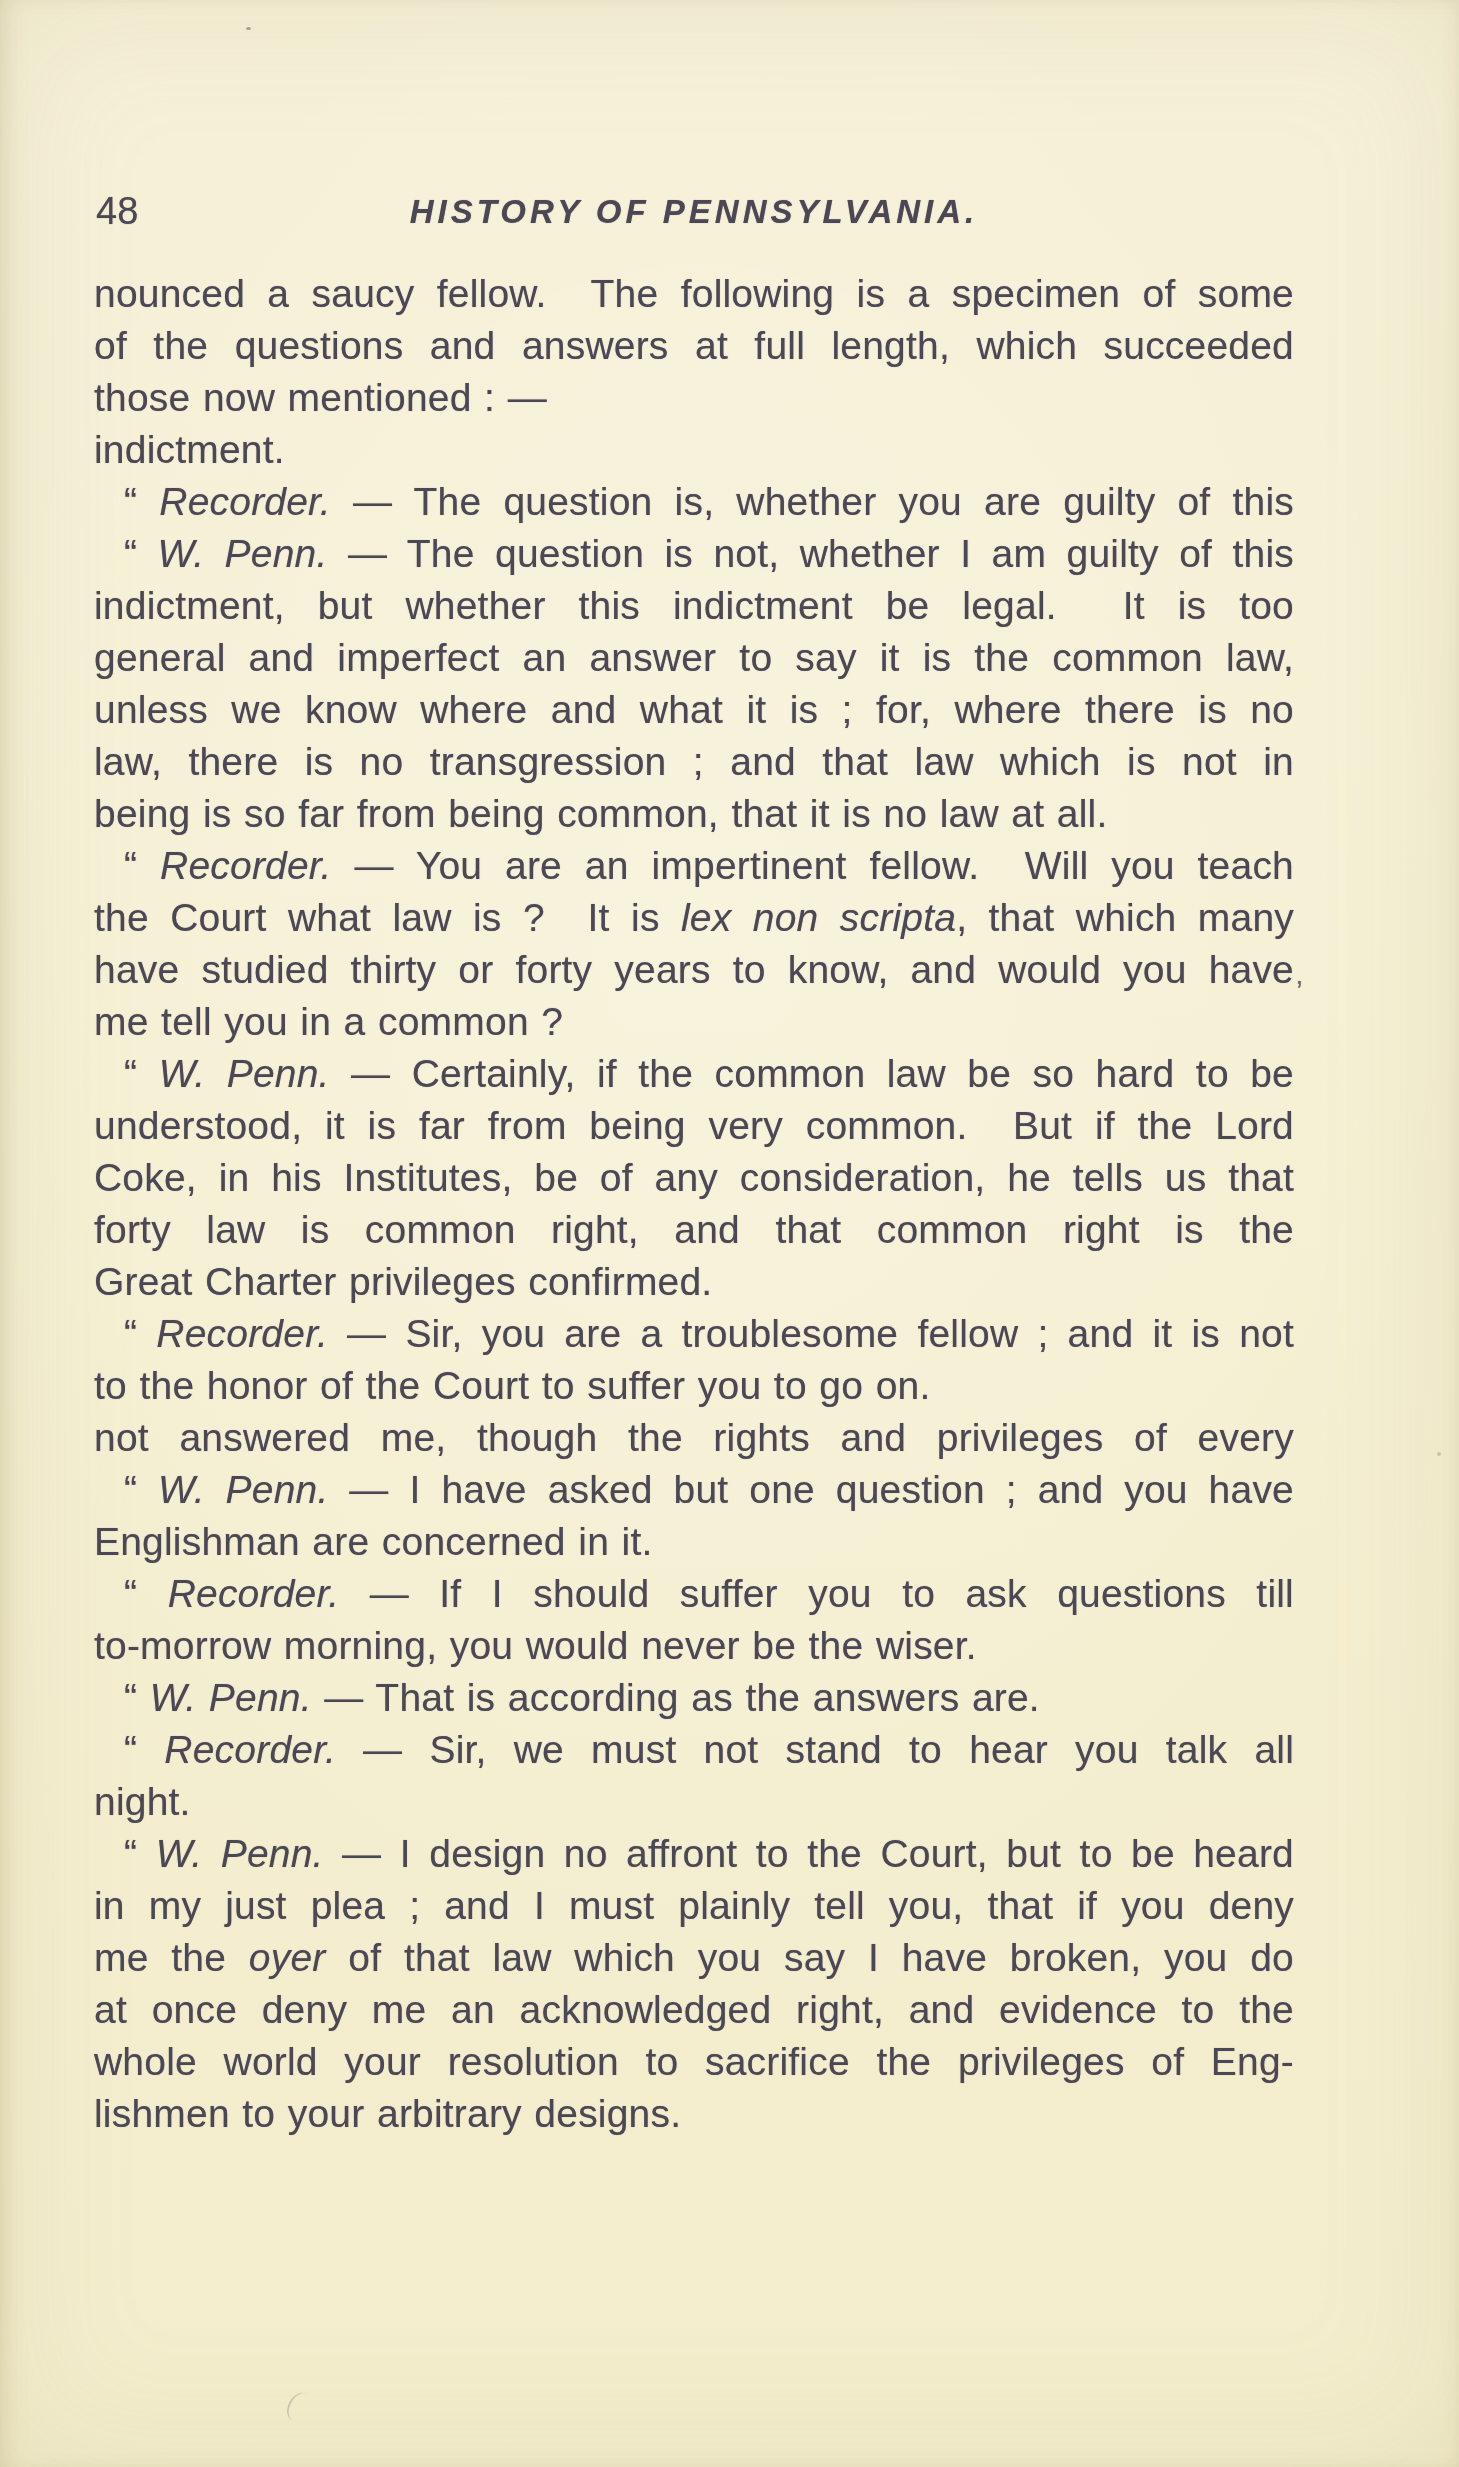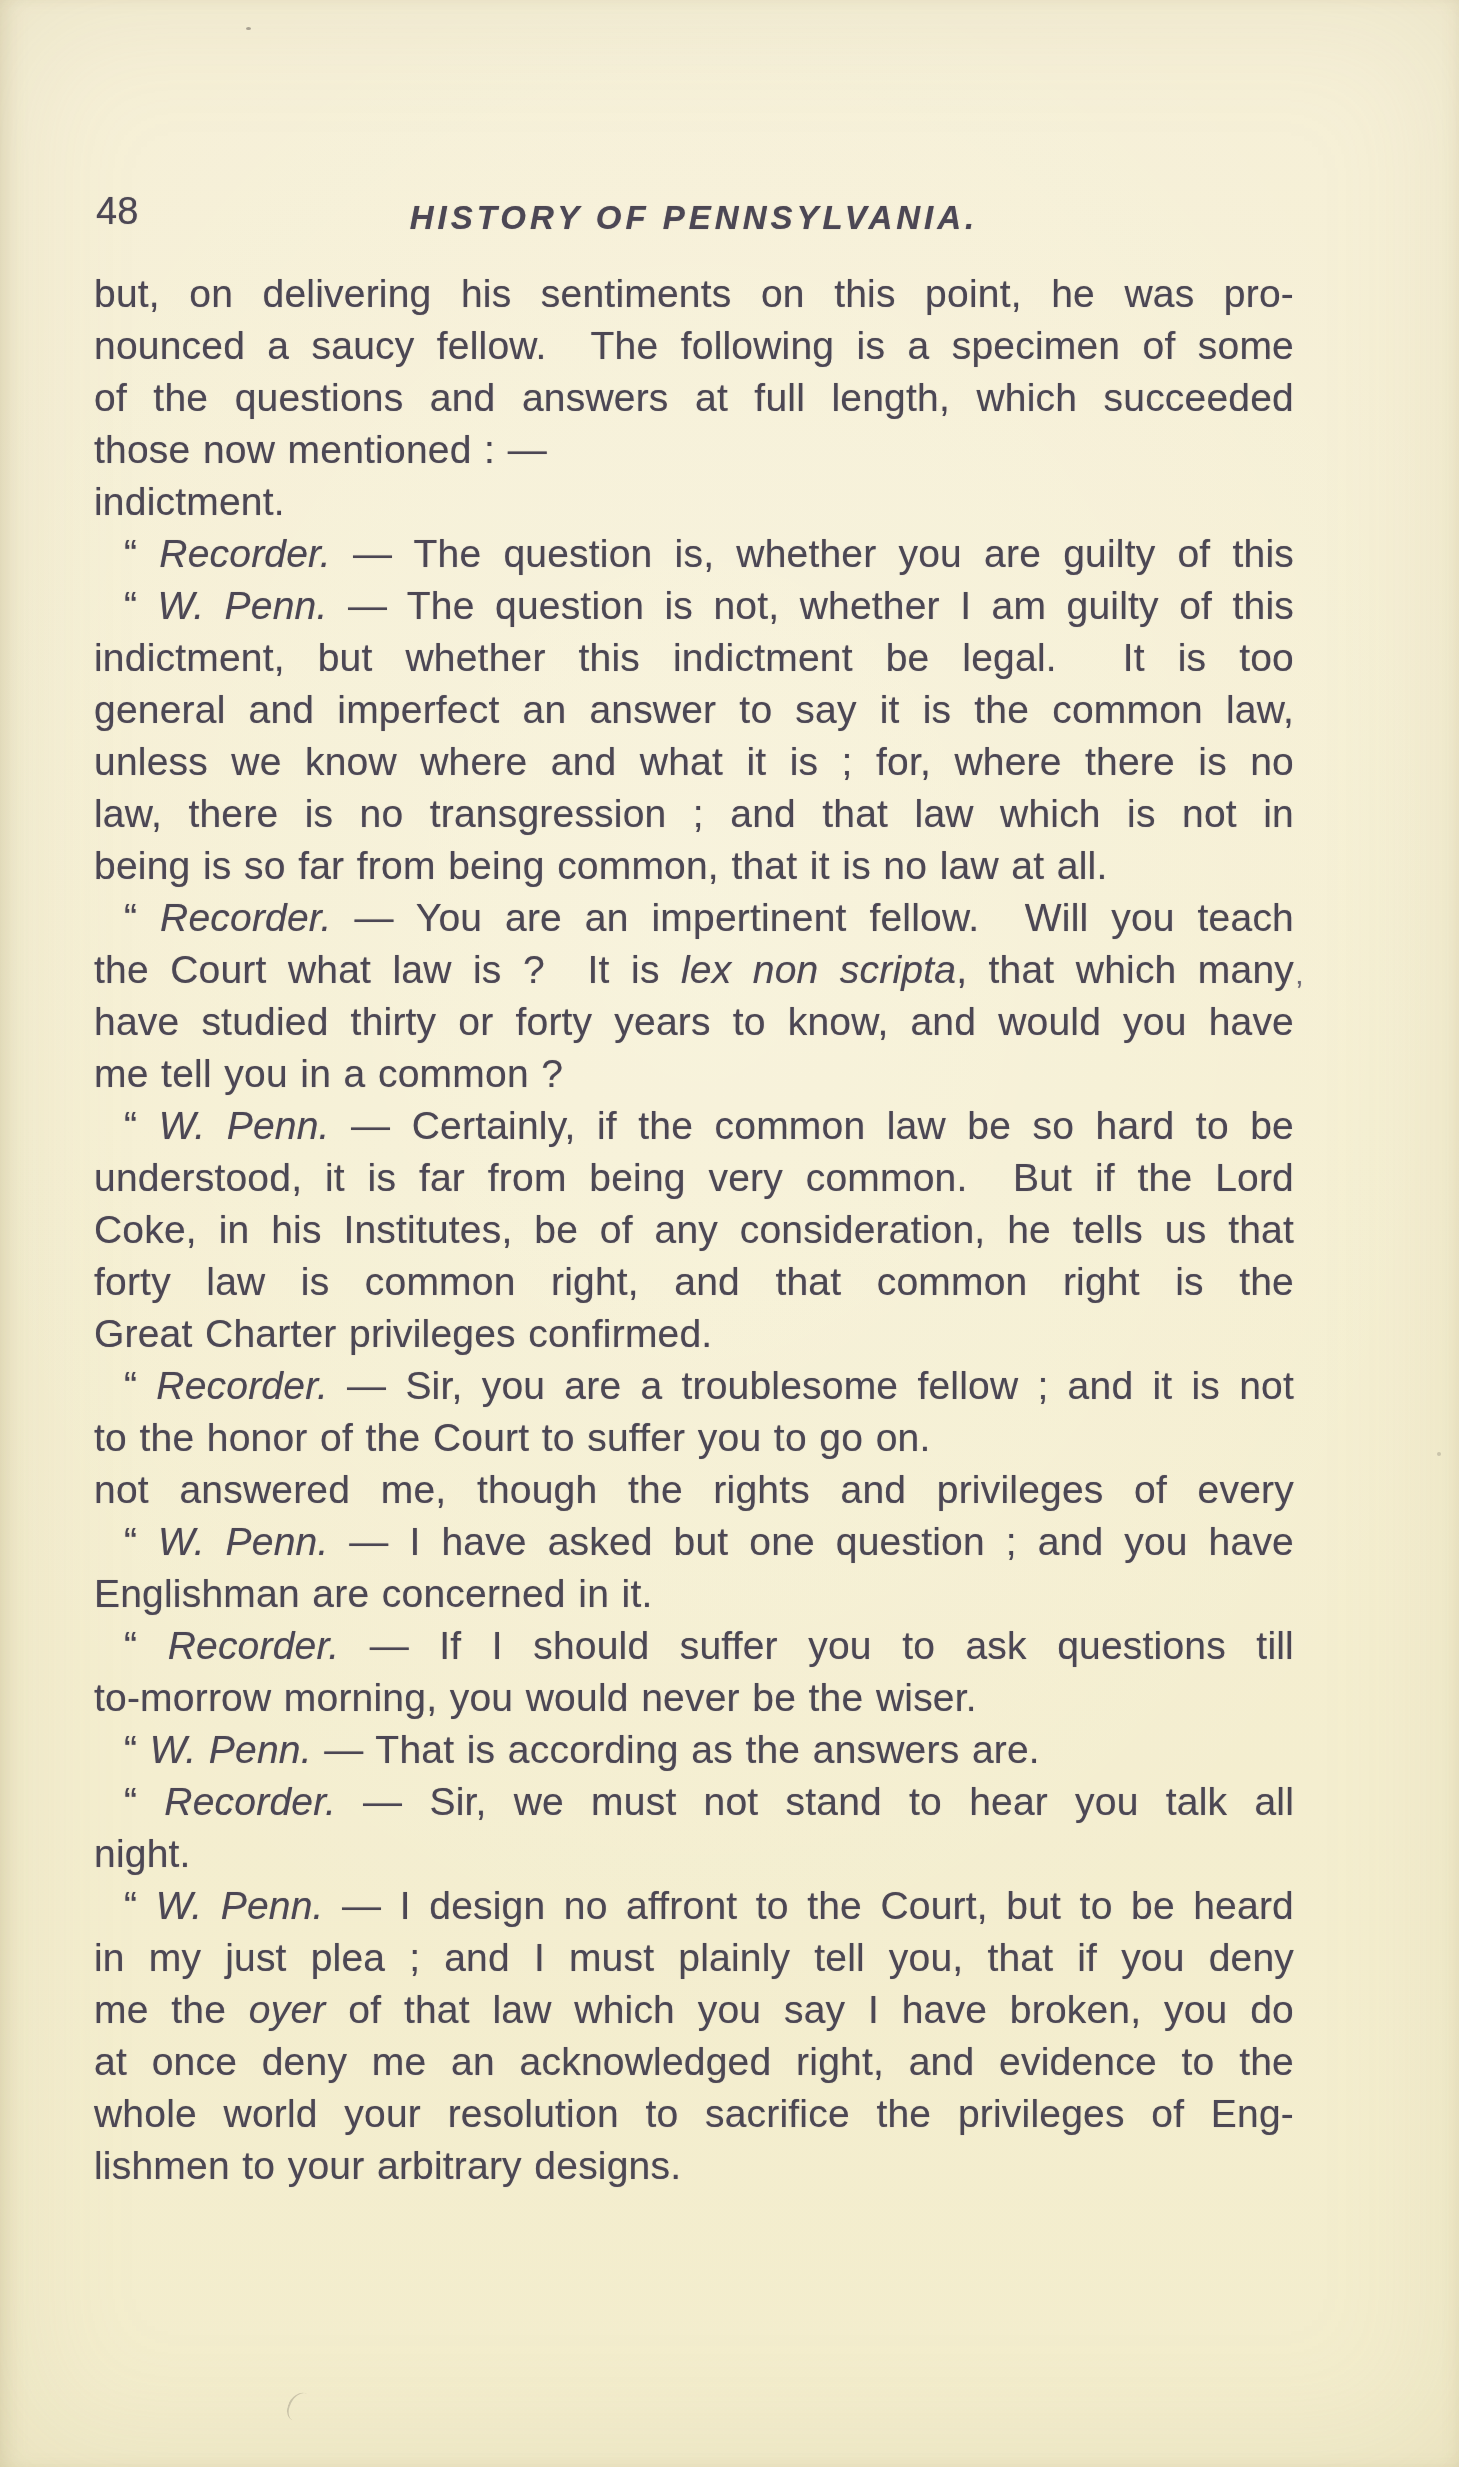--- a/index.html
+++ b/index.html
@@ -30,21 +30,21 @@
     position: absolute;
     left: 2px;
     top: 0;
     font-size: 38px;
     line-height: 42px;
     text-shadow: 0 0 1px rgba(76,71,84,0.55);
   }
   .running-title {
     position: absolute;
     left: 0;
-    top: 9px;
+    top: 3px;
     width: 100%;
     text-align: center;
     font-size: 33px;
     line-height: 38px;
     font-style: italic;
     font-weight: bold;
     letter-spacing: 4px;
     text-shadow: 0 0 1px rgba(76,71,84,0.5);
   }
   .text-block {
@@ -92,21 +92,20 @@
 </head>
 <body>
 
 <div class="page">
   <div class="header-row">
     <div class="page-number">48</div>
     <div class="running-title">HISTORY OF PENNSYLVANIA.</div>
   </div>
 
   <div class="text-block" id="text-block">
-      <div class="line just"><span>but, on delivering his sentiments on this point, he was pro-</span></div>
       <div class="line just"><span>nounced a saucy fellow.  The following is a specimen of some</span></div>
       <div class="line just"><span>of the questions and answers at full length, which succeeded</span></div>
       <div class="line"><span>those now mentioned : —</span></div>
       <div class="line"><span>indictment.</span></div>
       <div class="line first just"><span>“ </span><span class="it">Recorder.</span><span> — The question is, whether you are guilty of this</span></div>
       <div class="line first just"><span>“ </span><span class="it">W. Penn.</span><span> — The question is not, whether I am guilty of this</span></div>
       <div class="line just"><span>indictment, but whether this indictment be legal.  It is too</span></div>
       <div class="line just"><span>general and imperfect an answer to say it is the common law,</span></div>
       <div class="line just"><span>unless we know where and what it is ; for, where there is no</span></div>
       <div class="line just"><span>law, there is no transgression ; and that law which is not in</span></div>

